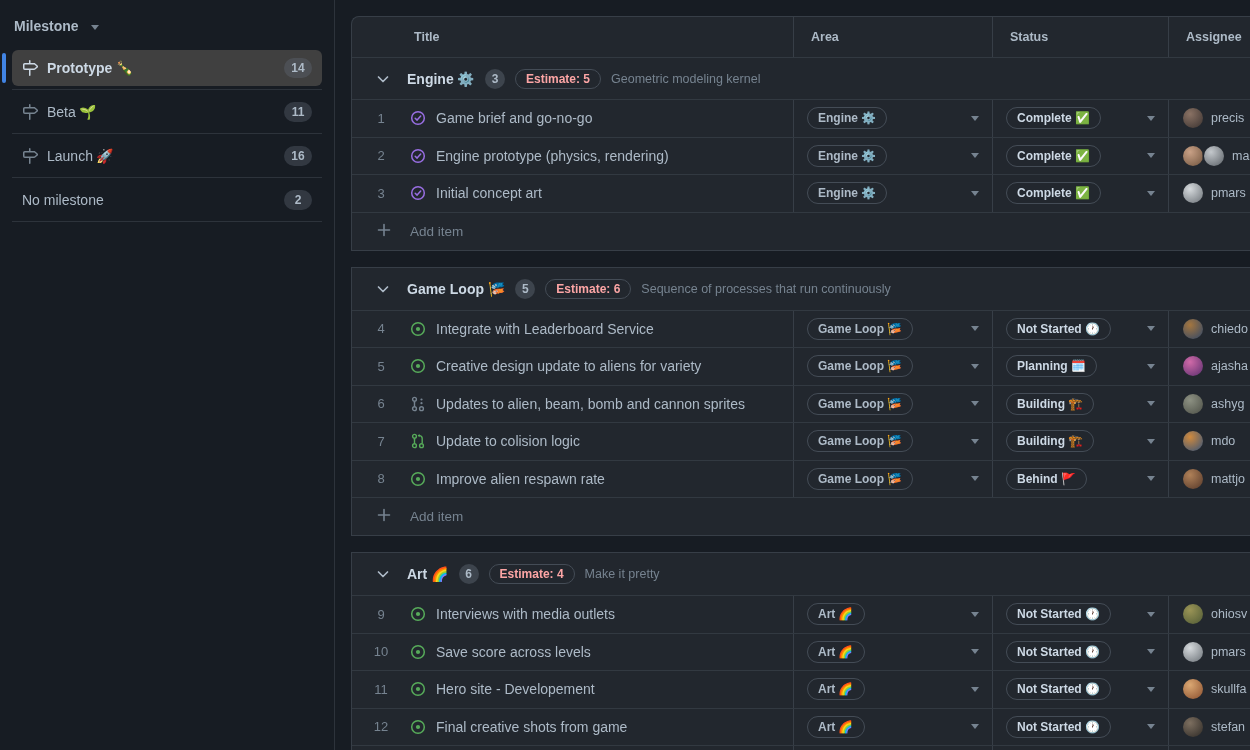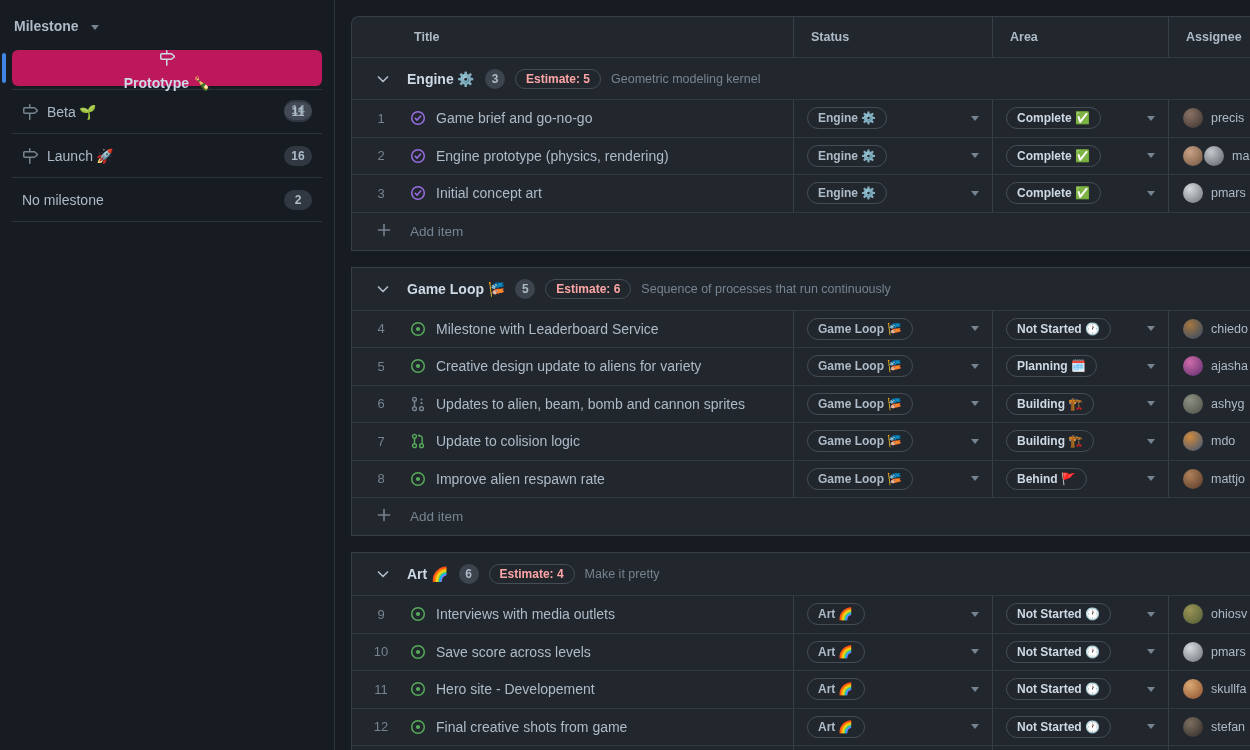--- a/index.html
+++ b/index.html
@@ -5,21 +5,21 @@
   * { margin:0; padding:0; box-sizing:border-box; }
   html,body { width:1250px; height:750px; overflow:hidden; }
   body { font-family:"Liberation Sans","DejaVu Sans",sans-serif; background:#171c23; color:#adbac7; display:flex; }
 
   
   .sidebar { width:335px; min-width:335px; background:#171c23; border-right:1px solid #2d333b; position:relative; }
   .sb-header { display:flex; align-items:center; gap:12px; padding:18px 16px 12px 14px; font-size:14px; font-weight:700; color:#adbac7; }
   .sb-caret { width:0; height:0; border-left:4px solid transparent; border-right:4px solid transparent; border-top:5px solid #768390; margin-top:2px; }
   .sb-item { position:relative; margin:0 12px; height:44px; display:flex; align-items:center; border-bottom:1px solid #2d333b; cursor:pointer; }
   .sb-item-inner { display:flex; align-items:center; width:100%; height:36px; padding:0 10px; border-radius:6px; gap:9px; font-size:14px; color:#adbac7; }
-  .sb-item.selected .sb-item-inner { background:#be185d; font-weight:700; color:#cdd9e5;flex-direction:column; }
+  .sb-item.selected .sb-item-inner { background:#404040; font-weight:700; color:#cdd9e5; }
   .sb-item.selected::before { content:""; position:absolute; left:-10px; top:7px; width:4px; height:30px; border-radius:3px; background:#4184e4; }
   .sb-item .ms-icon { display:inline-flex; color:#768390; }
   .sb-item.selected .ms-icon { color:#cdd9e5; }
   .sb-count { margin-left:auto; background:rgba(99,110,123,.35); border-radius:999px; min-width:28px; height:20px; line-height:20px; text-align:center; font-size:12px; font-weight:600; color:#adbac7; padding:0 7px; }
   .sb-item.nomilestone { color:#768390; }
   .sb-item.nomilestone .sb-item-inner { color:#adbac7; font-weight:400; }
 
   
   .main { flex:1; padding:16px 0 0 16px; background:#171c23; overflow:hidden; }
   .tbl-block { background:#22272e; border:1px solid #373e47; border-right:none; }
@@ -108,22 +108,22 @@
       <span class="sb-count">2</span>
     </div>
   </div>
 </div>
 
 <div class="main">
 
   <div class="tbl-block first">
     <div class="grid-h">
       <div class="hcell title">Title</div>
+      <div class="hcell bl">Area</div>
       <div class="hcell bl">Status</div>
-      <div class="hcell bl">Area</div>
       <div class="hcell bl">Assignee</div>
     </div>
 
     <div class="ghead">
       <span class="g-chevron">
           <svg width="16" height="16" viewBox="0 0 16 16">
             <path d="M3.5 6l4.5 4.5L12.5 6" fill="none" stroke="#adbac7" stroke-width="1.7" stroke-linecap="round" stroke-linejoin="round"></path>
           </svg>
         </span>
       <span class="g-title">Engine ⚙️</span>
@@ -233,21 +233,21 @@
 
     <div class="grid-r">
       <div class="cell c-num">4</div>
       <div class="cell c-title">
         <span class="ric">
             <svg width="16" height="16" viewBox="0 0 16 16">
               <circle cx="8" cy="8" r="6.3" fill="none" stroke="#57ab5a" stroke-width="1.5"></circle>
               <circle cx="8" cy="8" r="2.1" fill="#57ab5a"></circle>
             </svg>
           </span>
-        <span class="rtitle">Milestone with Leaderboard Service</span>
+        <span class="rtitle">Integrate with Leaderboard Service</span>
       </div>
       <div class="cell c-drop bl">
           <span class="chip">Game Loop 🎏</span>
           <span class="dd-caret"></span>
         </div>
       <div class="cell c-drop bl">
           <span class="chip chip-s">Not Started 🕐</span>
           <span class="dd-caret"></span>
         </div>
       <div class="cell c-assignee bl">

